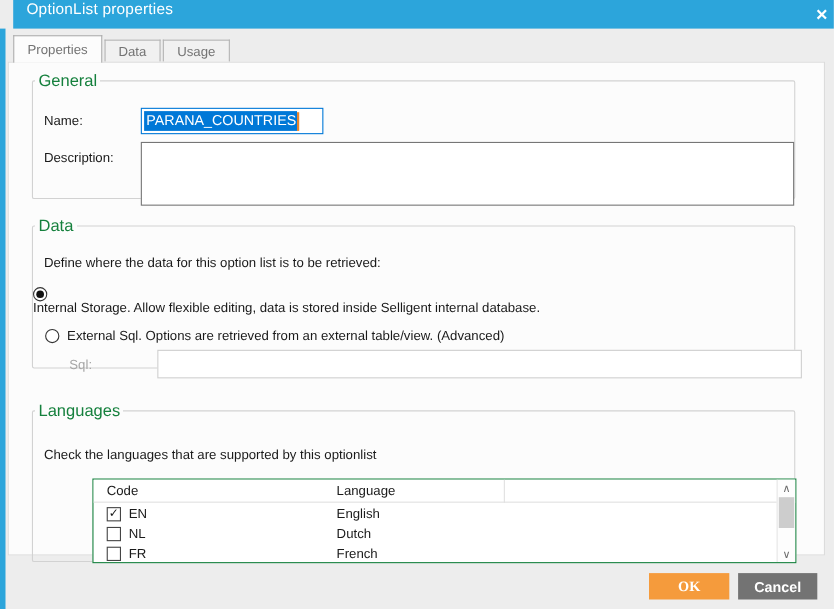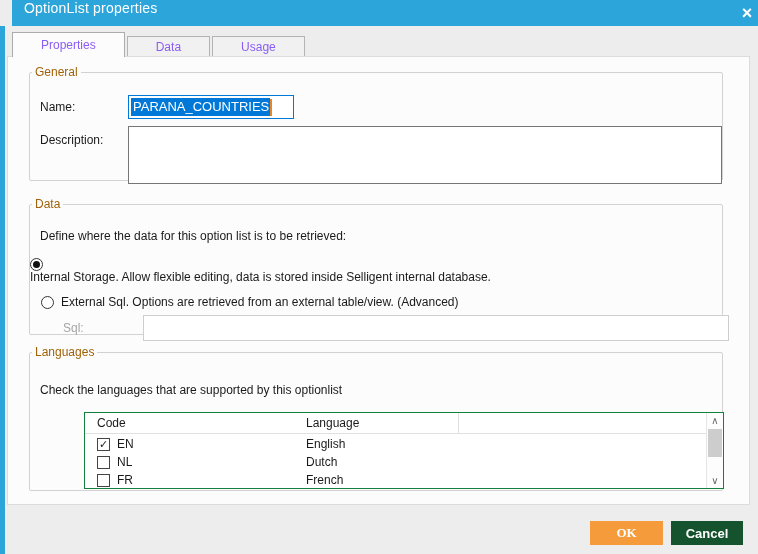--- a/index.html
+++ b/index.html
@@ -30,46 +30,46 @@
   .titlebar .close {
     position: absolute; right: 10px; top: 0; width: 26px; height: 26px;
     display: flex; align-items: center; justify-content: center;
     color: #fff; font-size: 18px; font-weight: bold; cursor: pointer;
   }
 
   
   .tabstrip { position: absolute; left: 12px; top: 33px; height: 24px; display: flex; align-items: flex-end; }
   .tab {
     border: 1px solid #b4b4b4; border-bottom: none;
-    background: #f1f1f1; color: #8b5cf6;
-    height: 21px; padding: 0 28px; display: flex; align-items: center;
+    background: #f1f1f1; color: #737373;
+    height: 21px; padding: 0 12px; display: flex; align-items: center;
     margin-right: 2px; cursor: pointer; position: relative; z-index: 1;
   }
   .tab.active {
     background: #fcfcfc; height: 25px; z-index: 3;
     border-color: #acacac;
   }
 
   
   .panel {
     position: absolute; left: 7px; top: 56px; width: 743px; height: 449px;
     background: #fcfcfc; border: 1px solid #dcdcdc; z-index: 2;
   }
 
   
   fieldset.group {
     position: absolute; border: 1px solid #d2d2d2; border-radius: 2px;
     background: transparent;
   }
   fieldset.group legend {
-    margin-left: 2px; padding: 0 3px; color: #a16207; font-size: 12px;
+    margin-left: 2px; padding: 0 3px; color: #15803d; font-size: 15px;
   }
   .g-general { left: 21px; top: 8px;  width: 694px; height: 116px; }
   .g-data    { left: 21px; top: 140px; width: 694px; height: 138px; }
-  .g-langs   { left: 21px; top: 288px; width: 694px; height: 146px; }
+  .g-langs   { left: 21px; top: 308px; width: 694px; height: 146px; }
 
   .lbl { position: absolute; color: #1a1a1a; }
 
   
   .name-input {
     position: absolute; left: 98px; top: 16px; width: 166px; height: 24px;
     background: #ffffff; border: 1px solid #0078d7;
     display: flex; align-items: center; padding-left: 2px; cursor: text;
   }
   .name-input .sel {
@@ -139,21 +139,21 @@
   }
 
   
   .btn {
     position: absolute; top: 521px; height: 24px; border: none;
     color: #ffffff; font-family: "Liberation Sans", sans-serif;
     font-size: 13px; font-weight: bold; cursor: pointer;
     display: flex; align-items: center; justify-content: center;
   }
   .btn-ok { left: 590px; width: 73px; background: #f59b3c; font-family: Liberation Serif, serif; }
-  .btn-cancel { left: 671px; width: 72px; background: #14532d; }
+  .btn-cancel { left: 671px; width: 72px; background: #737373; }
 </style>
 </head>
 <body>
 
 <div class="dialog">
 
   <div class="titlebar">
     <span class="title">OptionList properties</span>
     <span class="close">×</span>
   </div>

